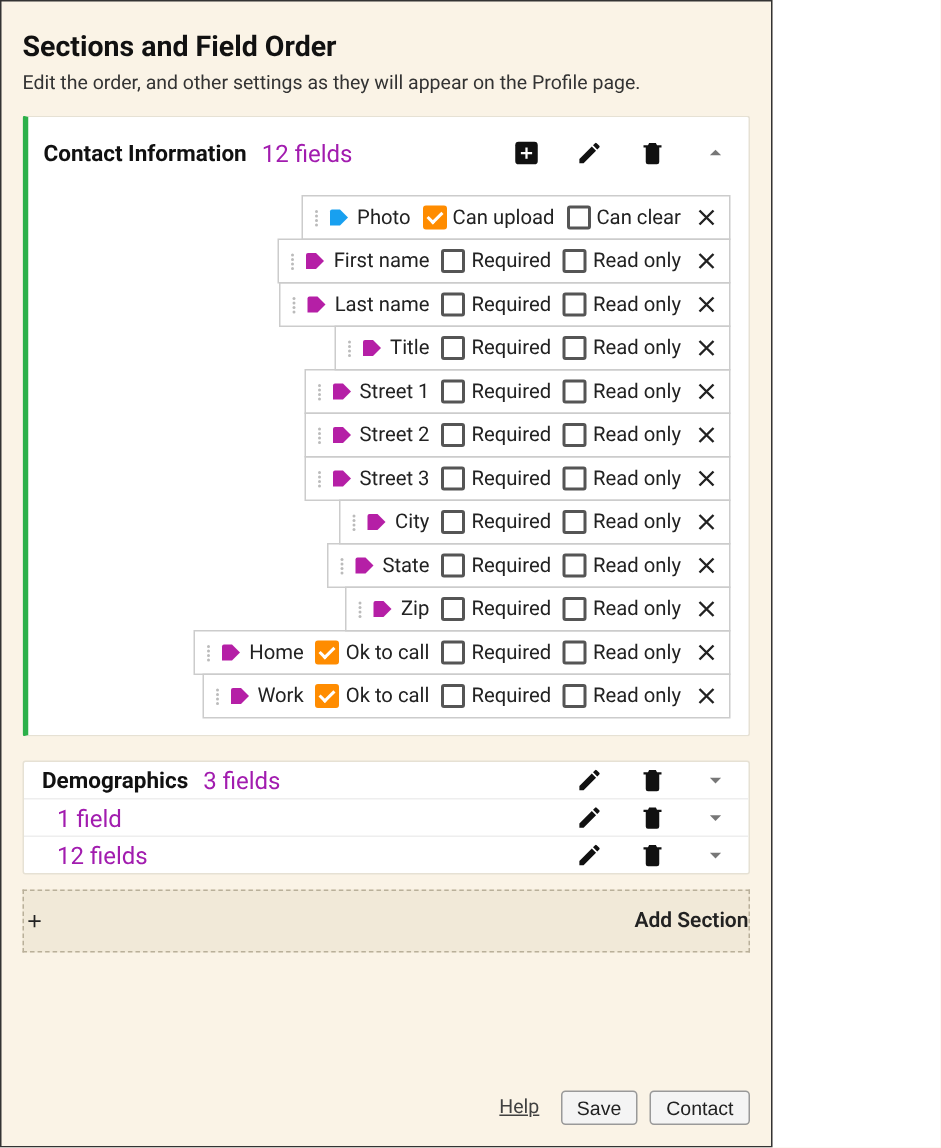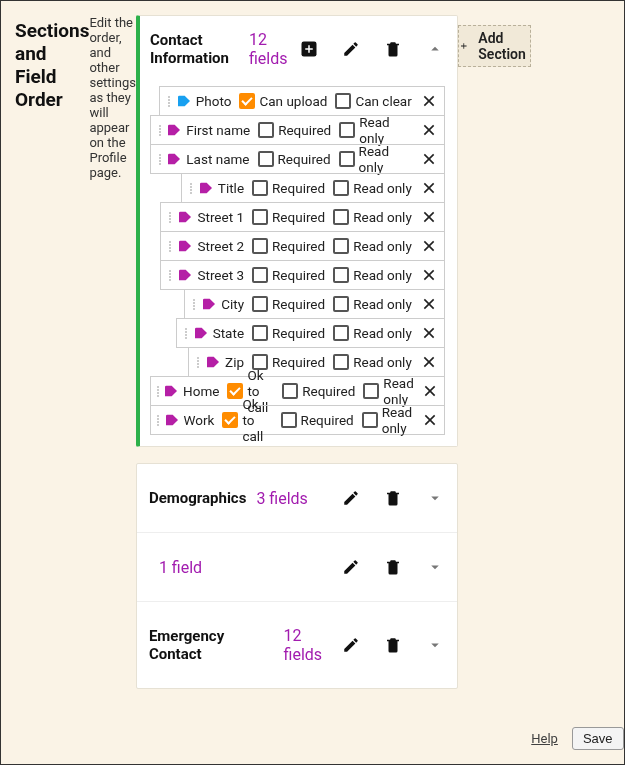--- a/index.html
+++ b/index.html
@@ -6,26 +6,26 @@
   body {
     margin: 0;
     font-family: Roboto, Arial, sans-serif;
     background: #fff;
     width: 627px;
     height: 765px;
     overflow: hidden;
   }
   .page {
     border: 1px solid #333;
-    width: 625px;
+    width: 515px;
     height: 765px;
     background: #faf3e6;
     padding: 14px;
     display: flex;
-    flex-direction: row;
+    flex-direction: column;
   }
   .page-title {
     font-size: 19px;
     font-weight: 700;
     margin: 4px 0 6px 0;
     color: #111;
   }
   .page-sub {
     font-size: 13px;
     color: #333;
@@ -139,32 +139,32 @@
   }
   .collapsed-sections {
     background: #fff;
     border: 1px solid #e6e1d4;
     border-radius: 2px;
     margin-top: 16px;
   }
   .collapsed-row {
     display: flex;
     align-items: center;
-    padding: 24px 12px;
+    padding: 2px 12px;
     border-bottom: 1px solid #eee;
   }
   .collapsed-row:last-child { border-bottom: none; }
   .add-section {
     margin-top: 10px;
     border: 1px dashed #b9b09a;
     background: #f1e9d8;
     height: 42px;
     display: flex;
     align-items: center;
-    justify-content: flex-start;
+    justify-content: space-between;
     font-size: 14px;
     font-weight: 600;
     color: #222;
     gap: 10px;
     cursor: pointer;
   }
   .footer {
     margin-top: auto;
     display: flex;
     align-items: center;
@@ -583,21 +583,20 @@
               </svg>
             </span>
             <span class="icon-btn">
               <svg width="18" height="18" viewBox="0 0 24 24">
                 <path fill="#777" d="M7 10l5 5 5-5z"></path>
               </svg>
             </span>
           </div>
         </div>
         <div class="collapsed-row">
-          <span class="section-title">Emergency Contact</span>
           <span class="section-count" style="margin-left:10px">12 fields</span>
           <div class="section-actions">
             <span class="icon-btn">
               <svg width="18" height="18" viewBox="0 0 24 24">
                 <path fill="#111" d="M3 17.25V21h3.75L17.81 9.94l-3.75-3.75L3 17.25zM20.71 7.04a1 1 0 0 0 0-1.41l-2.34-2.34a1 1 0 0 0-1.41 0l-1.83 1.83 3.75 3.75 1.83-1.83z"></path>
               </svg>
             </span>
             <span class="icon-btn">
               <svg width="18" height="18" viewBox="0 0 24 24">
                 <path fill="#111" d="M6 7h12v13a2 2 0 0 1-2 2H8a2 2 0 0 1-2-2V7zm3-4h6l1 2h4v2H4V5h4l1-2z"></path>

